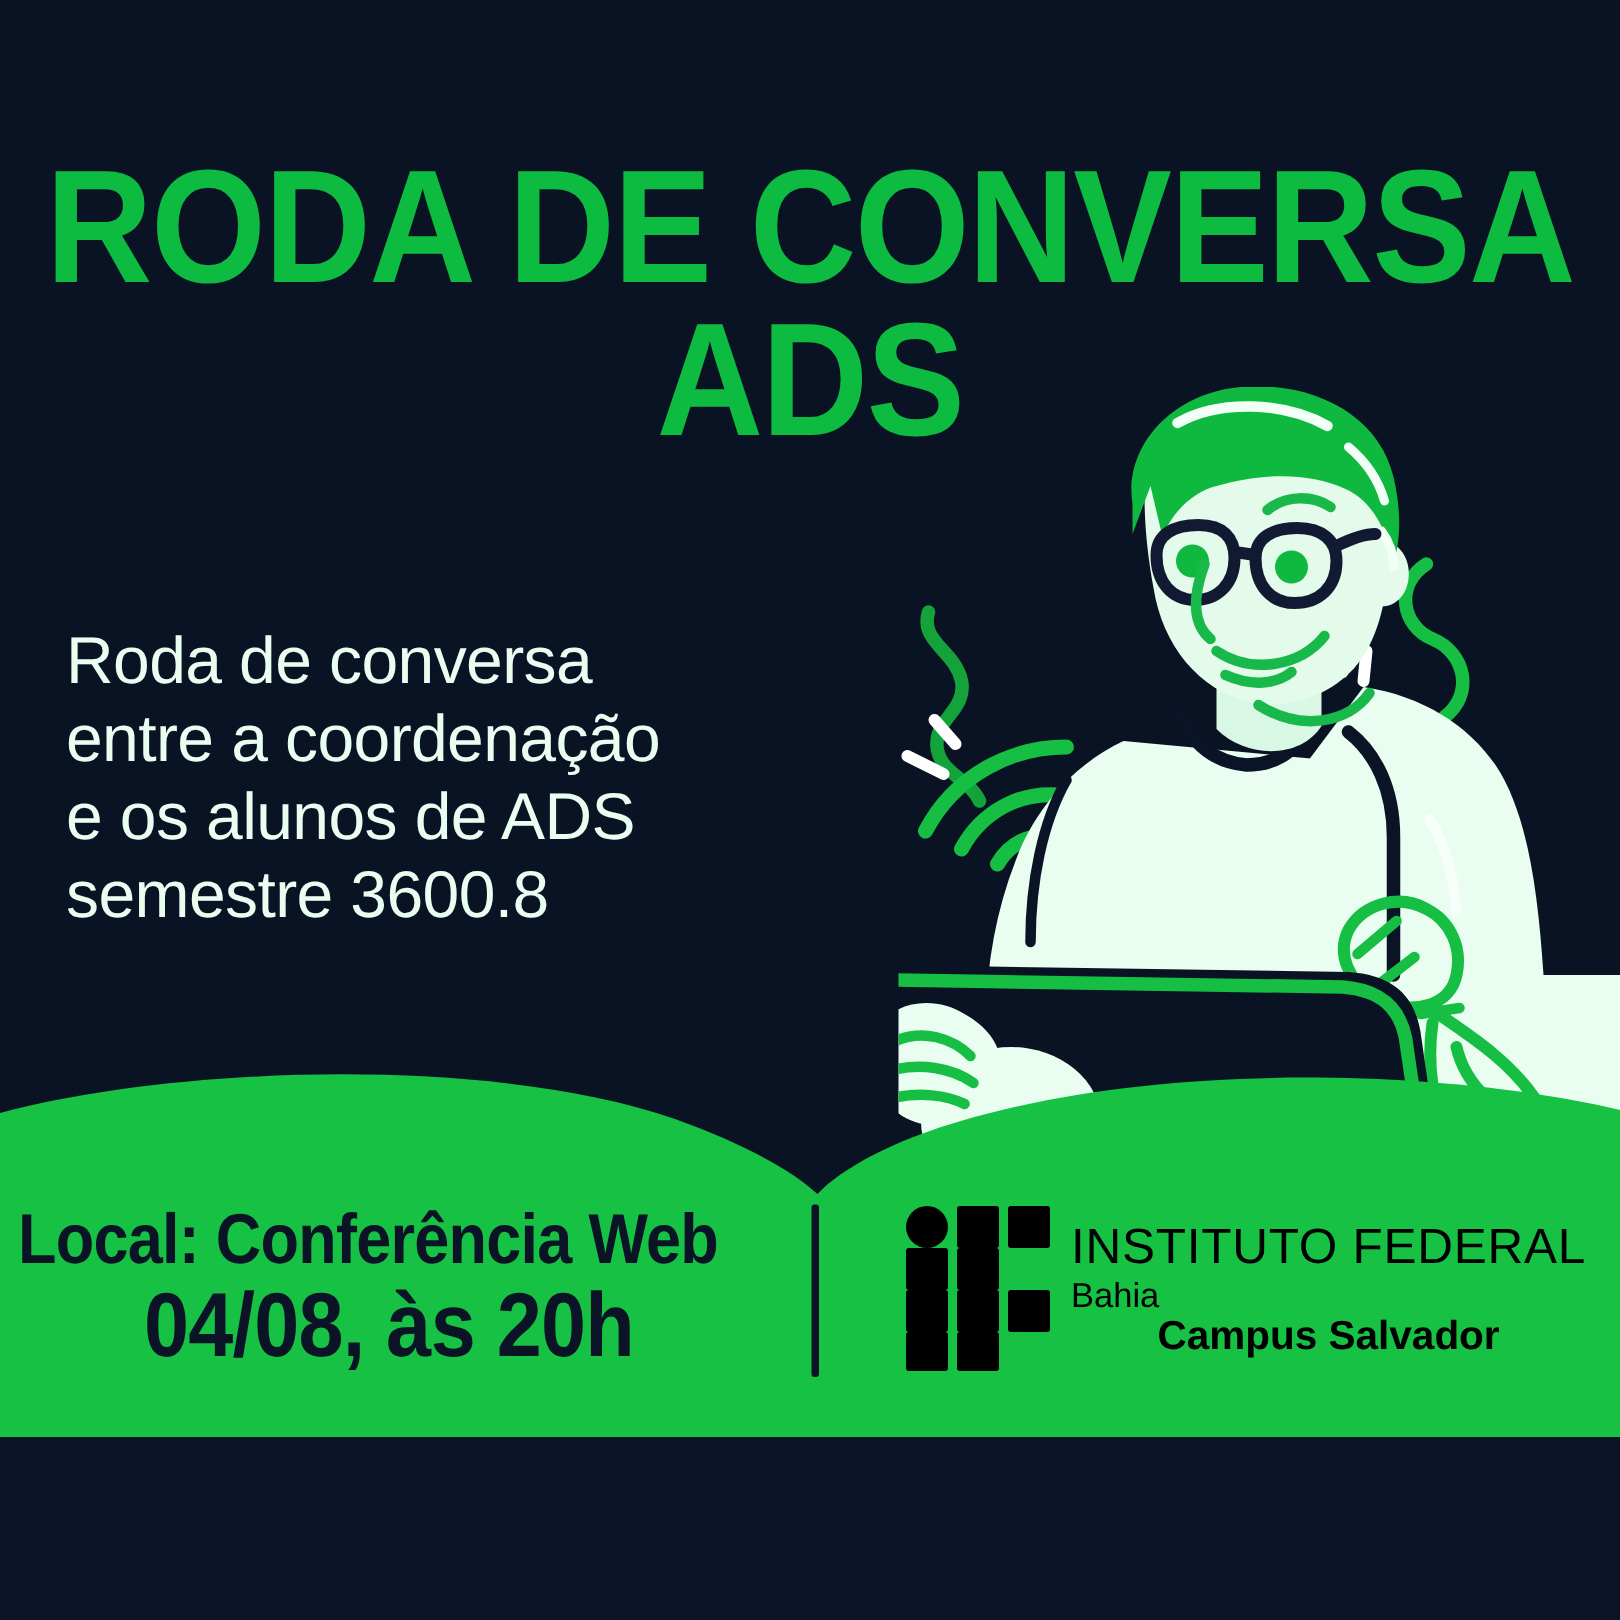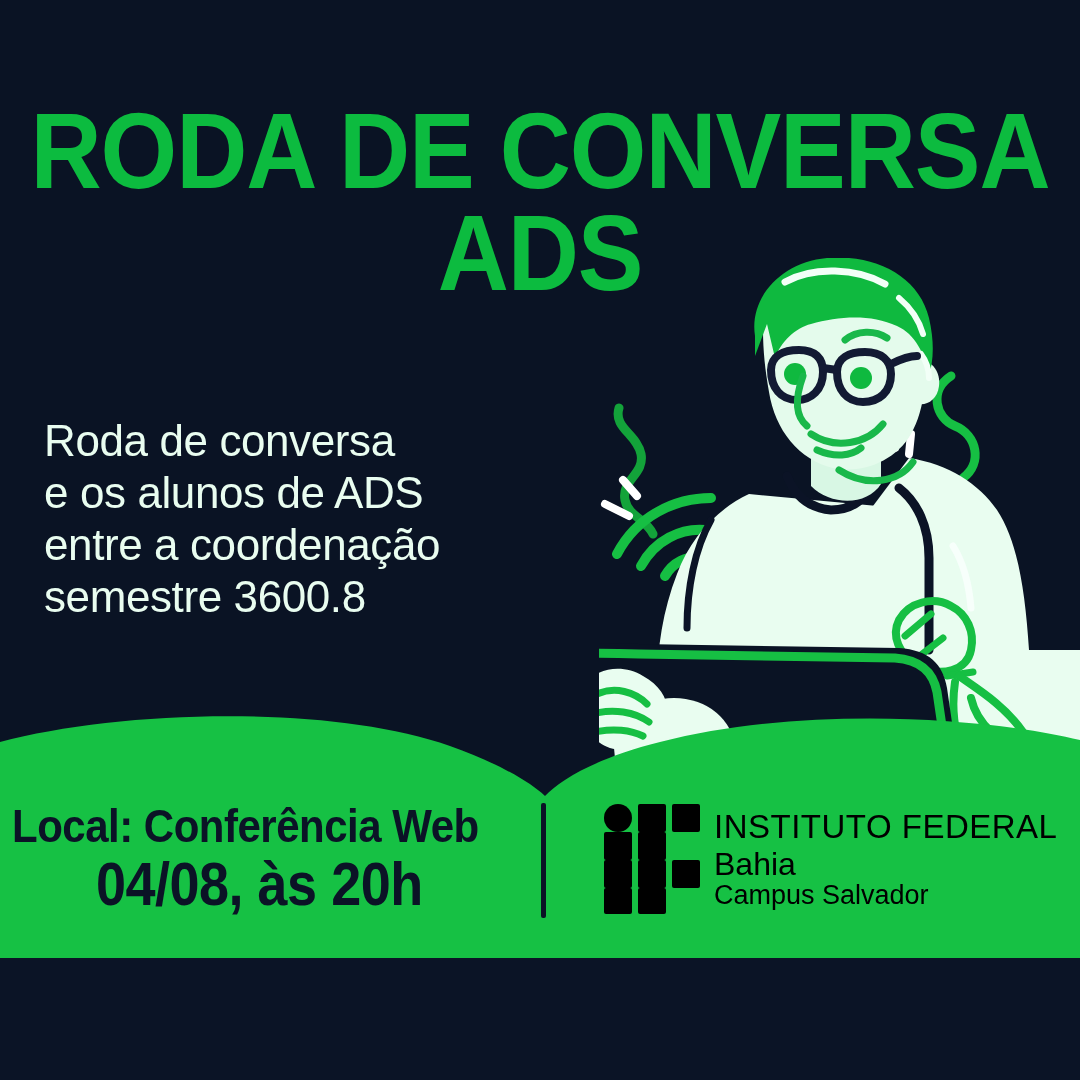--- a/index.html
+++ b/index.html
@@ -113,30 +113,31 @@
   }
   .ifmark{width:96px;height:110px;display:block;}
   .iftext{color:#000;line-height:1;}
   .if-main{
     font-size:33px;
     font-weight:normal;
     letter-spacing:0.5px;
     white-space:nowrap;
   }
   .if-sub1{
-    font-size:32px;
+    font-size:23px;
     font-weight:400;
     margin-top:5px;
     white-space:nowrap;
   }
   .if-sub2{
     font-size:27px;
-    font-weight:400;
+    font-weight:700;
     margin-top:2px;
     white-space:nowrap;
+    text-align:center;
   }
 
   
   .illus{
     position:absolute;
     right:0; top:258px;
     width:520px; height:620px;
     z-index:20;
   }
   .illus svg{display:block;}
@@ -249,22 +250,22 @@
     </svg>
   </div>
 
   <div class="title-block">
     <div class="title-line l1">RODA DE CONVERSA</div>
     <div class="title-line l2">ADS</div>
   </div>
 
   <div class="body-copy">
     <span class="ln">Roda de conversa</span>
+    <span class="ln">entre a coordenação</span>
     <span class="ln">e os alunos de ADS</span>
-    <span class="ln">entre a coordenação</span>
     <span class="ln">semestre 3600.8</span>
   </div>
 
   <div class="band">
     <svg viewBox="0 0 1080 260" preserveAspectRatio="none" xmlns="http://www.w3.org/2000/svg">
       <path d="M0 44 C 120 12, 330 6, 450 48 C 500 66, 530 84, 545 98
                C 560 82, 596 60, 660 44 C 800 8, 980 18, 1080 42
                L 1080 260 L 0 260 Z" fill="#16c144"></path>
     </svg>
   </div>

